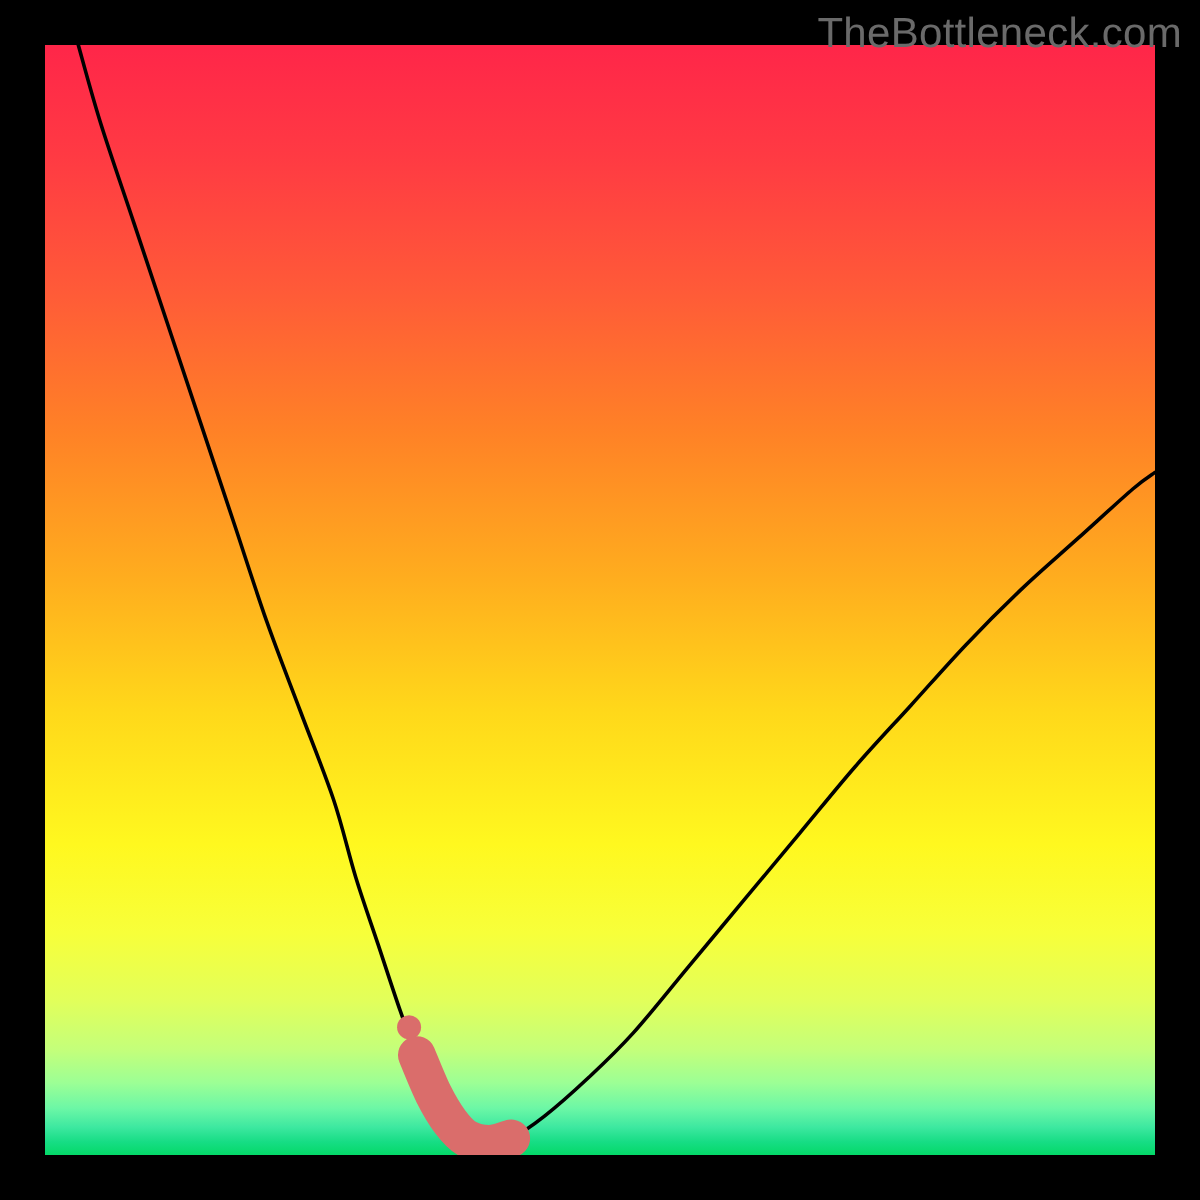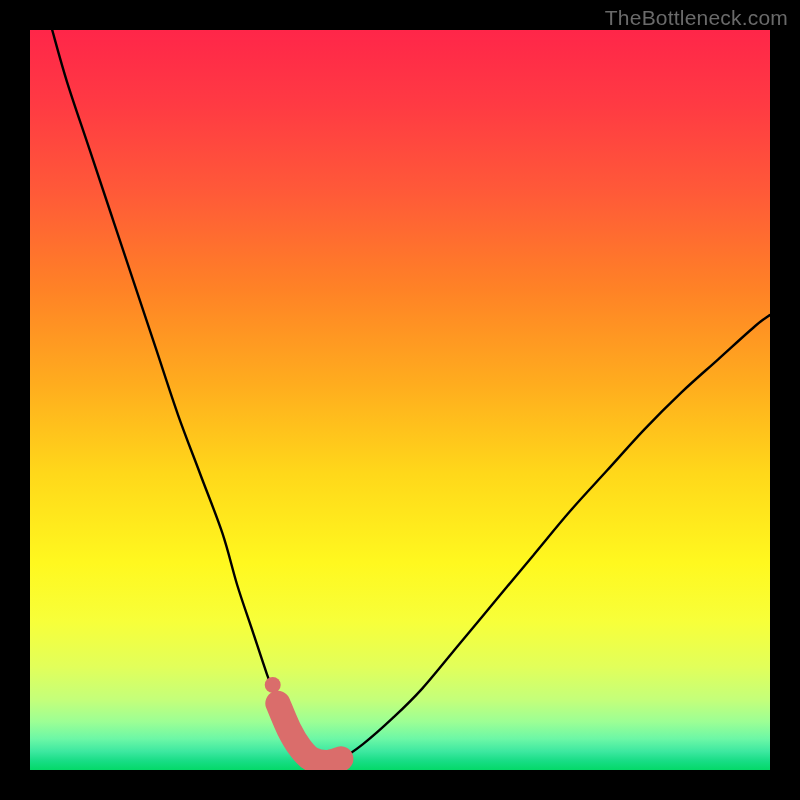--- a/index.html
+++ b/index.html
@@ -21,21 +21,21 @@
   }
   .gradient {
     position: absolute;
     inset: 0;
   }
   .watermark {
     position: absolute;
     top: 6px;
     right: 12px;
     color: #6a6a6a;
-    font-size: 21px;
+    font-size: 28px;
     font-weight: 500;
     letter-spacing: 0.2px;
   }
   svg.curve {
     position: absolute;
     inset: 0;
   }
 </style>
 </head>
 <body>

